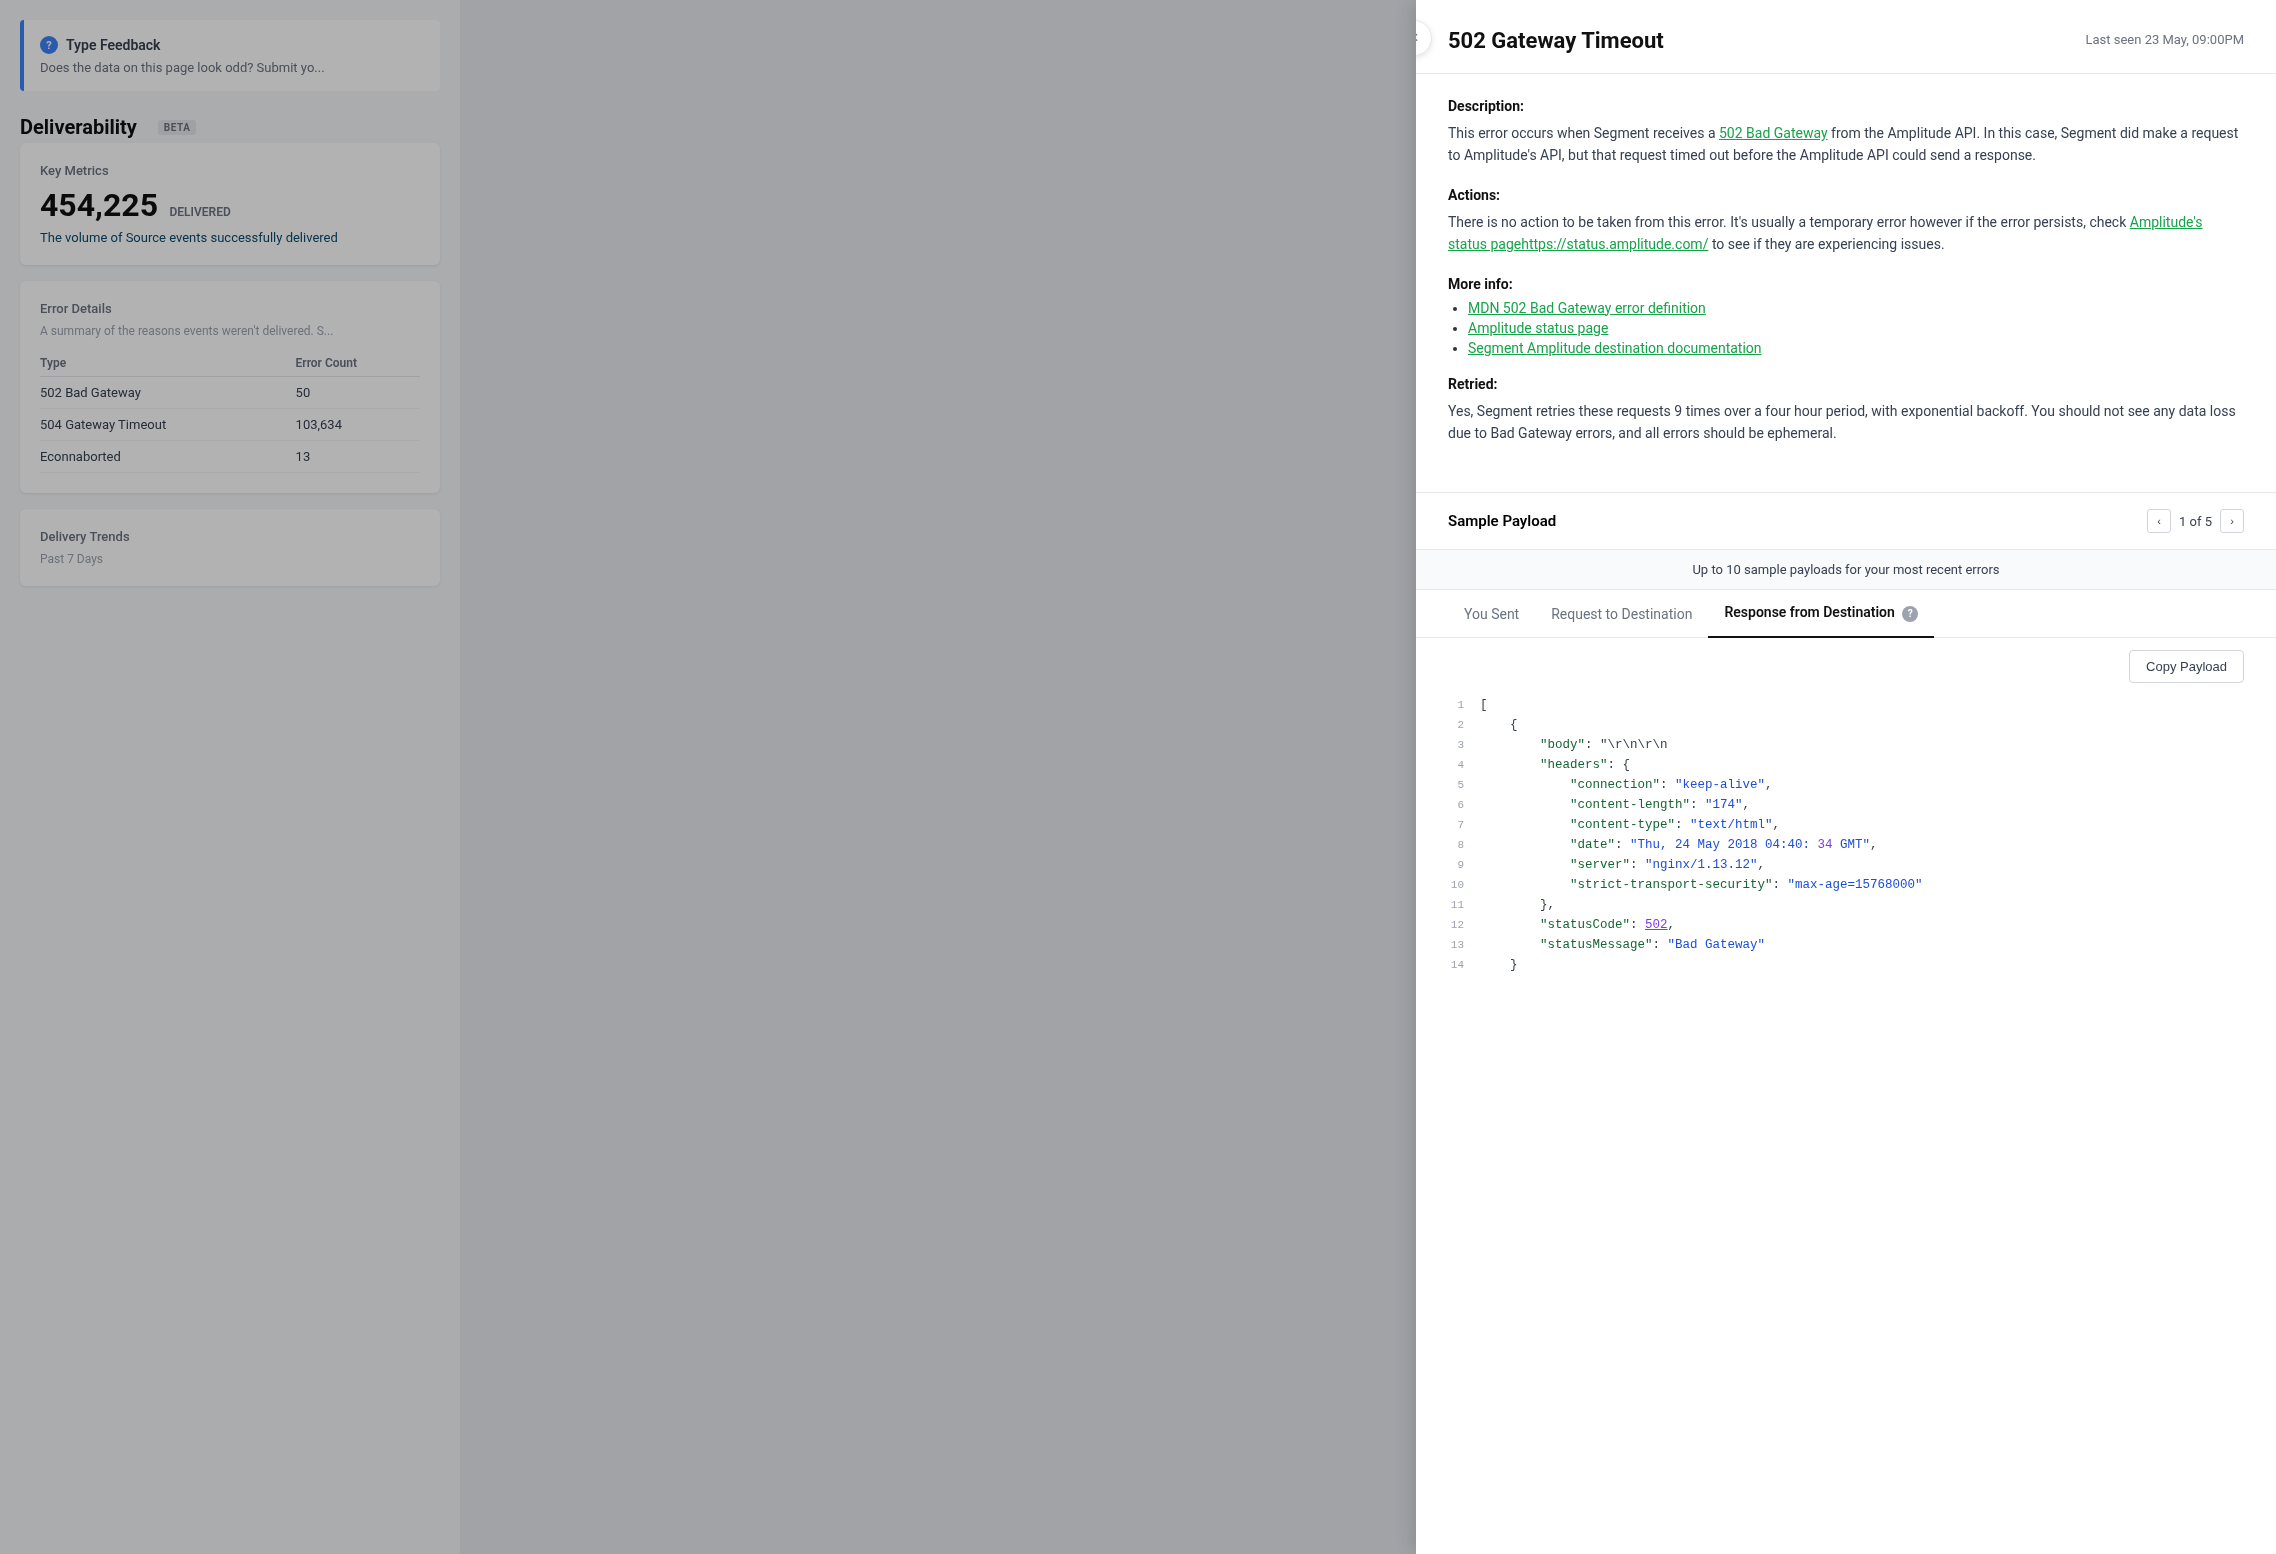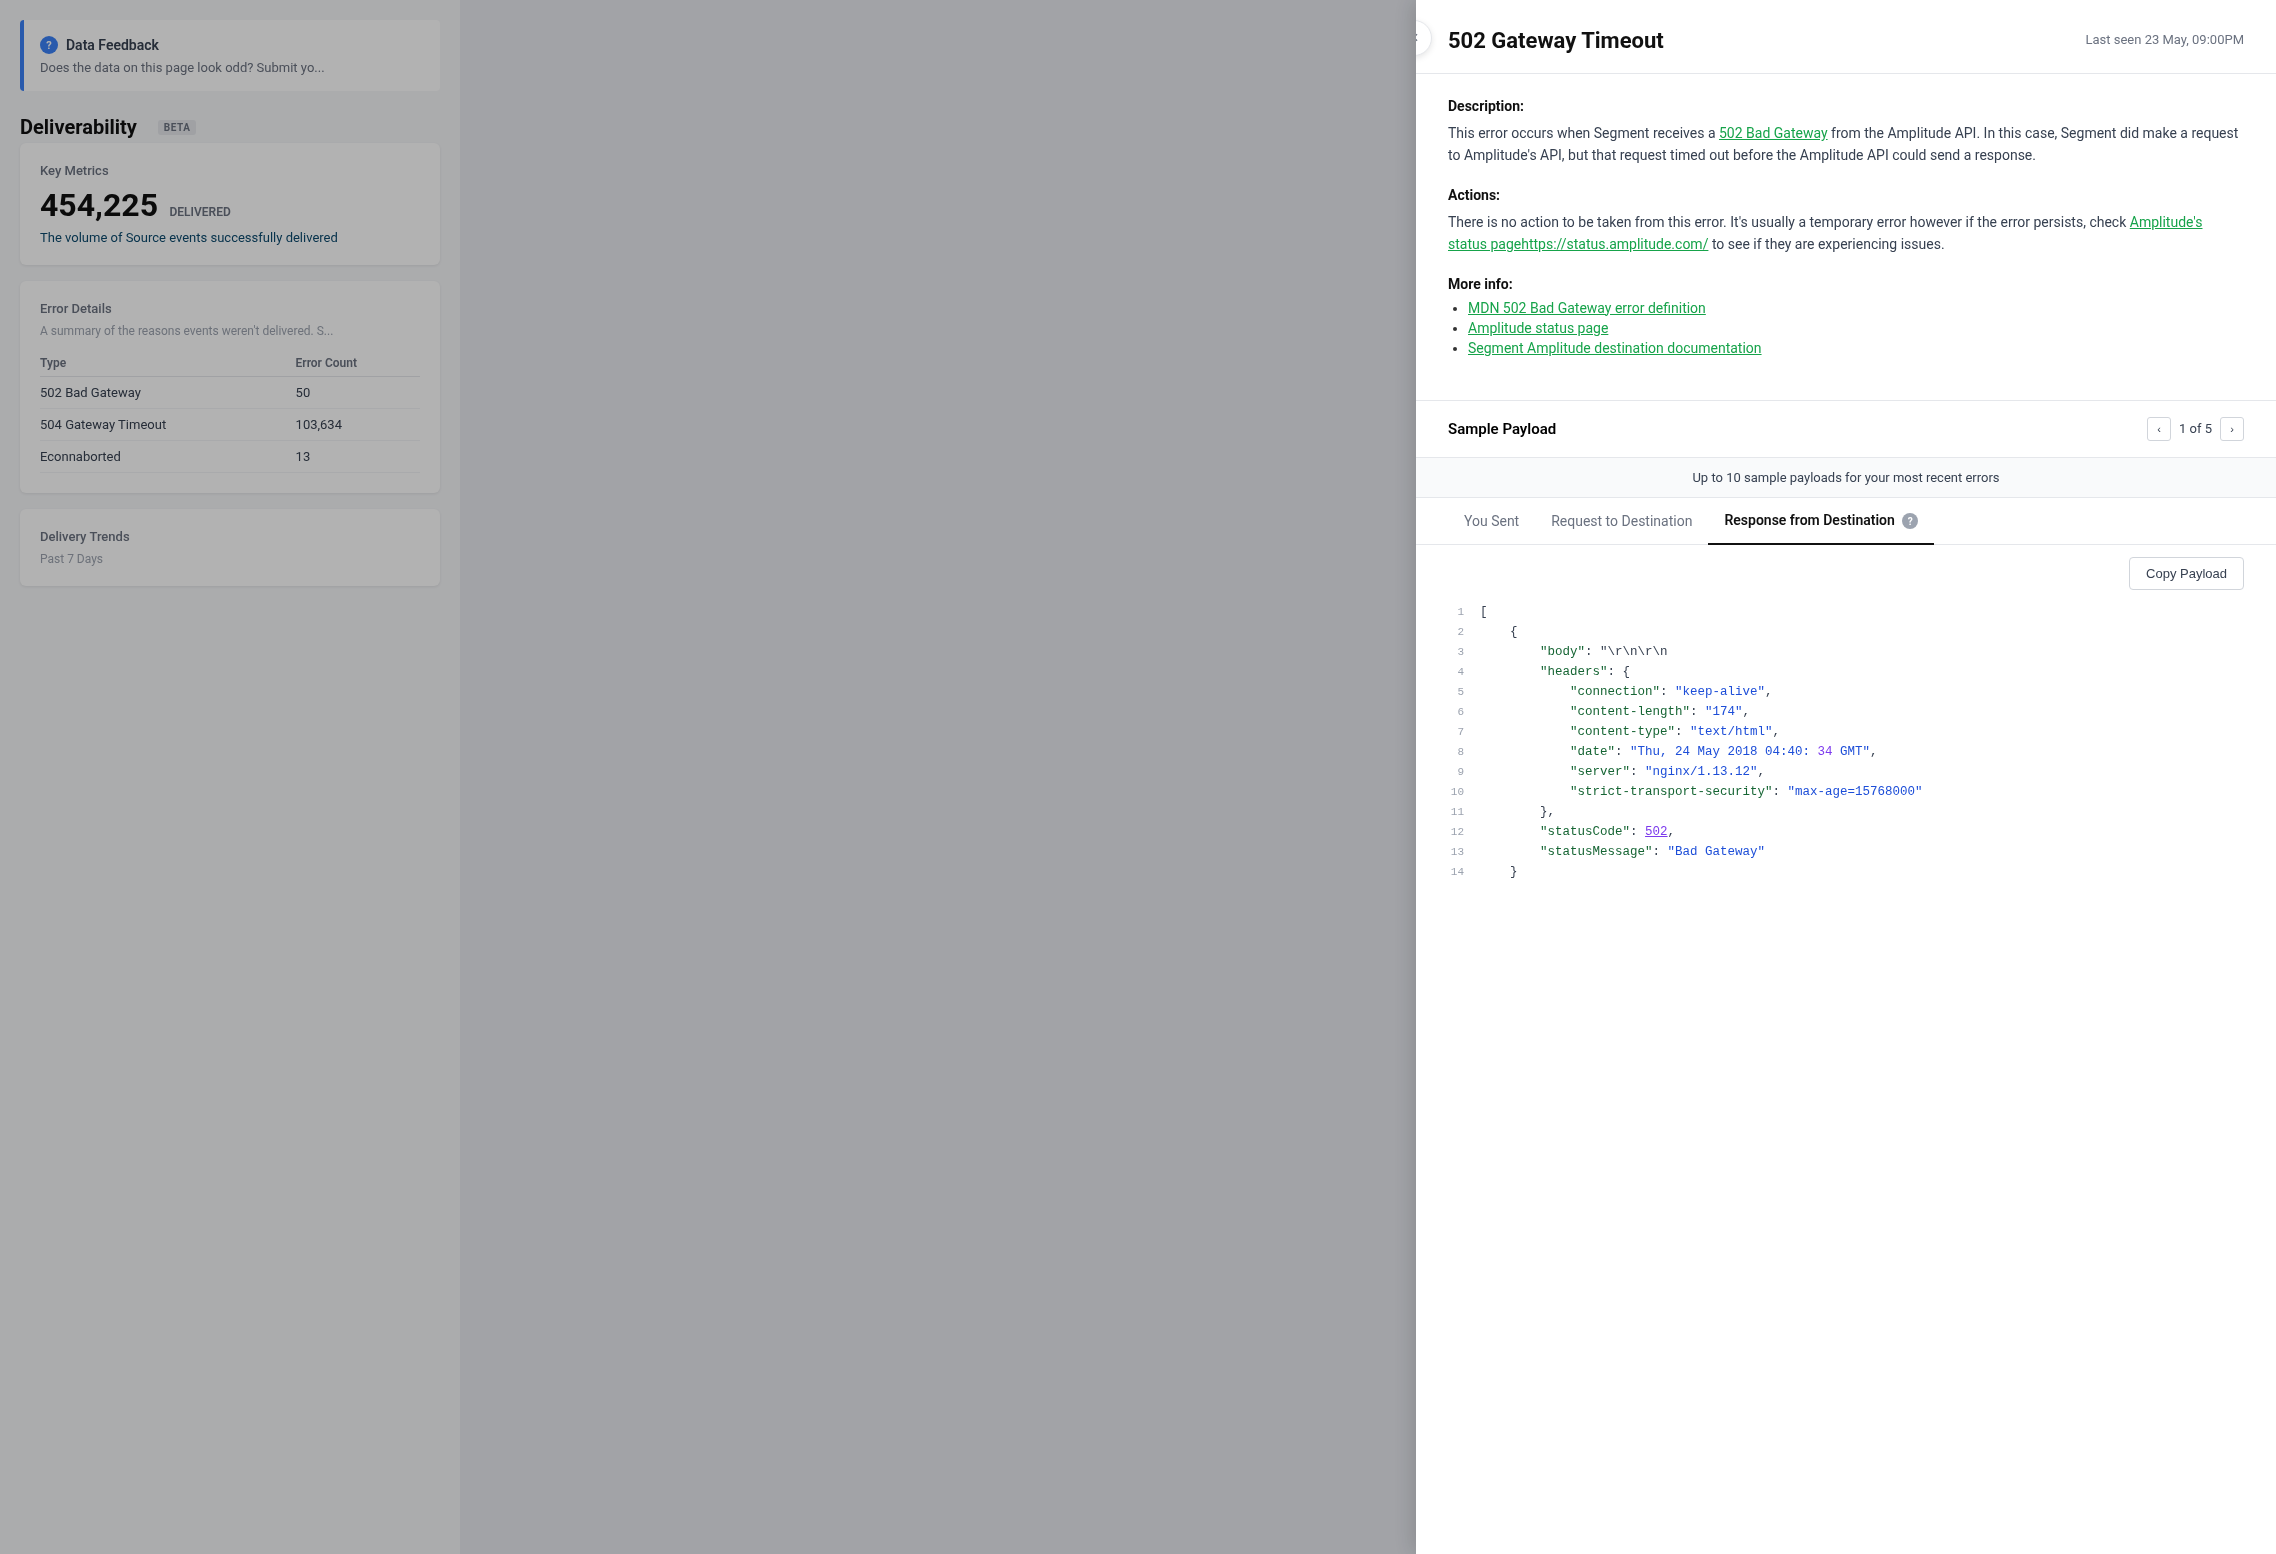--- a/index.html
+++ b/index.html
@@ -335,21 +335,21 @@
     }
     .line-content { color: #374151; white-space: pre; }
   </style>
 </head>
 <body>
 
 <div class="bg-page">
   <div class="data-feedback-card">
     <div class="df-title">
       <span class="question-icon">?</span>
-      <span>Data Feedback</span>
+      <span>Type Feedback</span>
     </div>
     <div class="df-text">Does the data on this page look odd? Submit yo...</div>
   </div>
 
   <div class="deliverability-section">
     <div class="section-title">
       <span>Deliverability</span>
       <span class="beta-badge">BETA</span>
     </div>
 
@@ -428,20 +428,24 @@
 
       <div class="more-info-section">
         <div class="section-heading">More info:</div>
         <ul class="more-info-list">
           <li><a href="#">MDN 502 Bad Gateway error definition</a></li>
           <li><a href="#">Amplitude status page</a></li>
           <li><a href="#">Segment Amplitude destination documentation</a></li>
         </ul>
       </div>
 
+      <div class="retried-section">
+        <div class="section-heading">Retried:</div>
+        <p class="retried-text">Yes, Segment retries these requests 9 times over a four hour period, with exponential backoff. You should not see any data loss due to Bad Gateway errors, and all errors should be ephemeral.</p>
+      </div>
 
     </div>
 
     <div class="sample-payload-section">
 
       <div class="sample-payload-header">
         <div class="sample-payload-title">Sample Payload</div>
         <div class="pagination-controls">
           <button class="page-btn">‹</button>
           <span>1 of 5</span>

